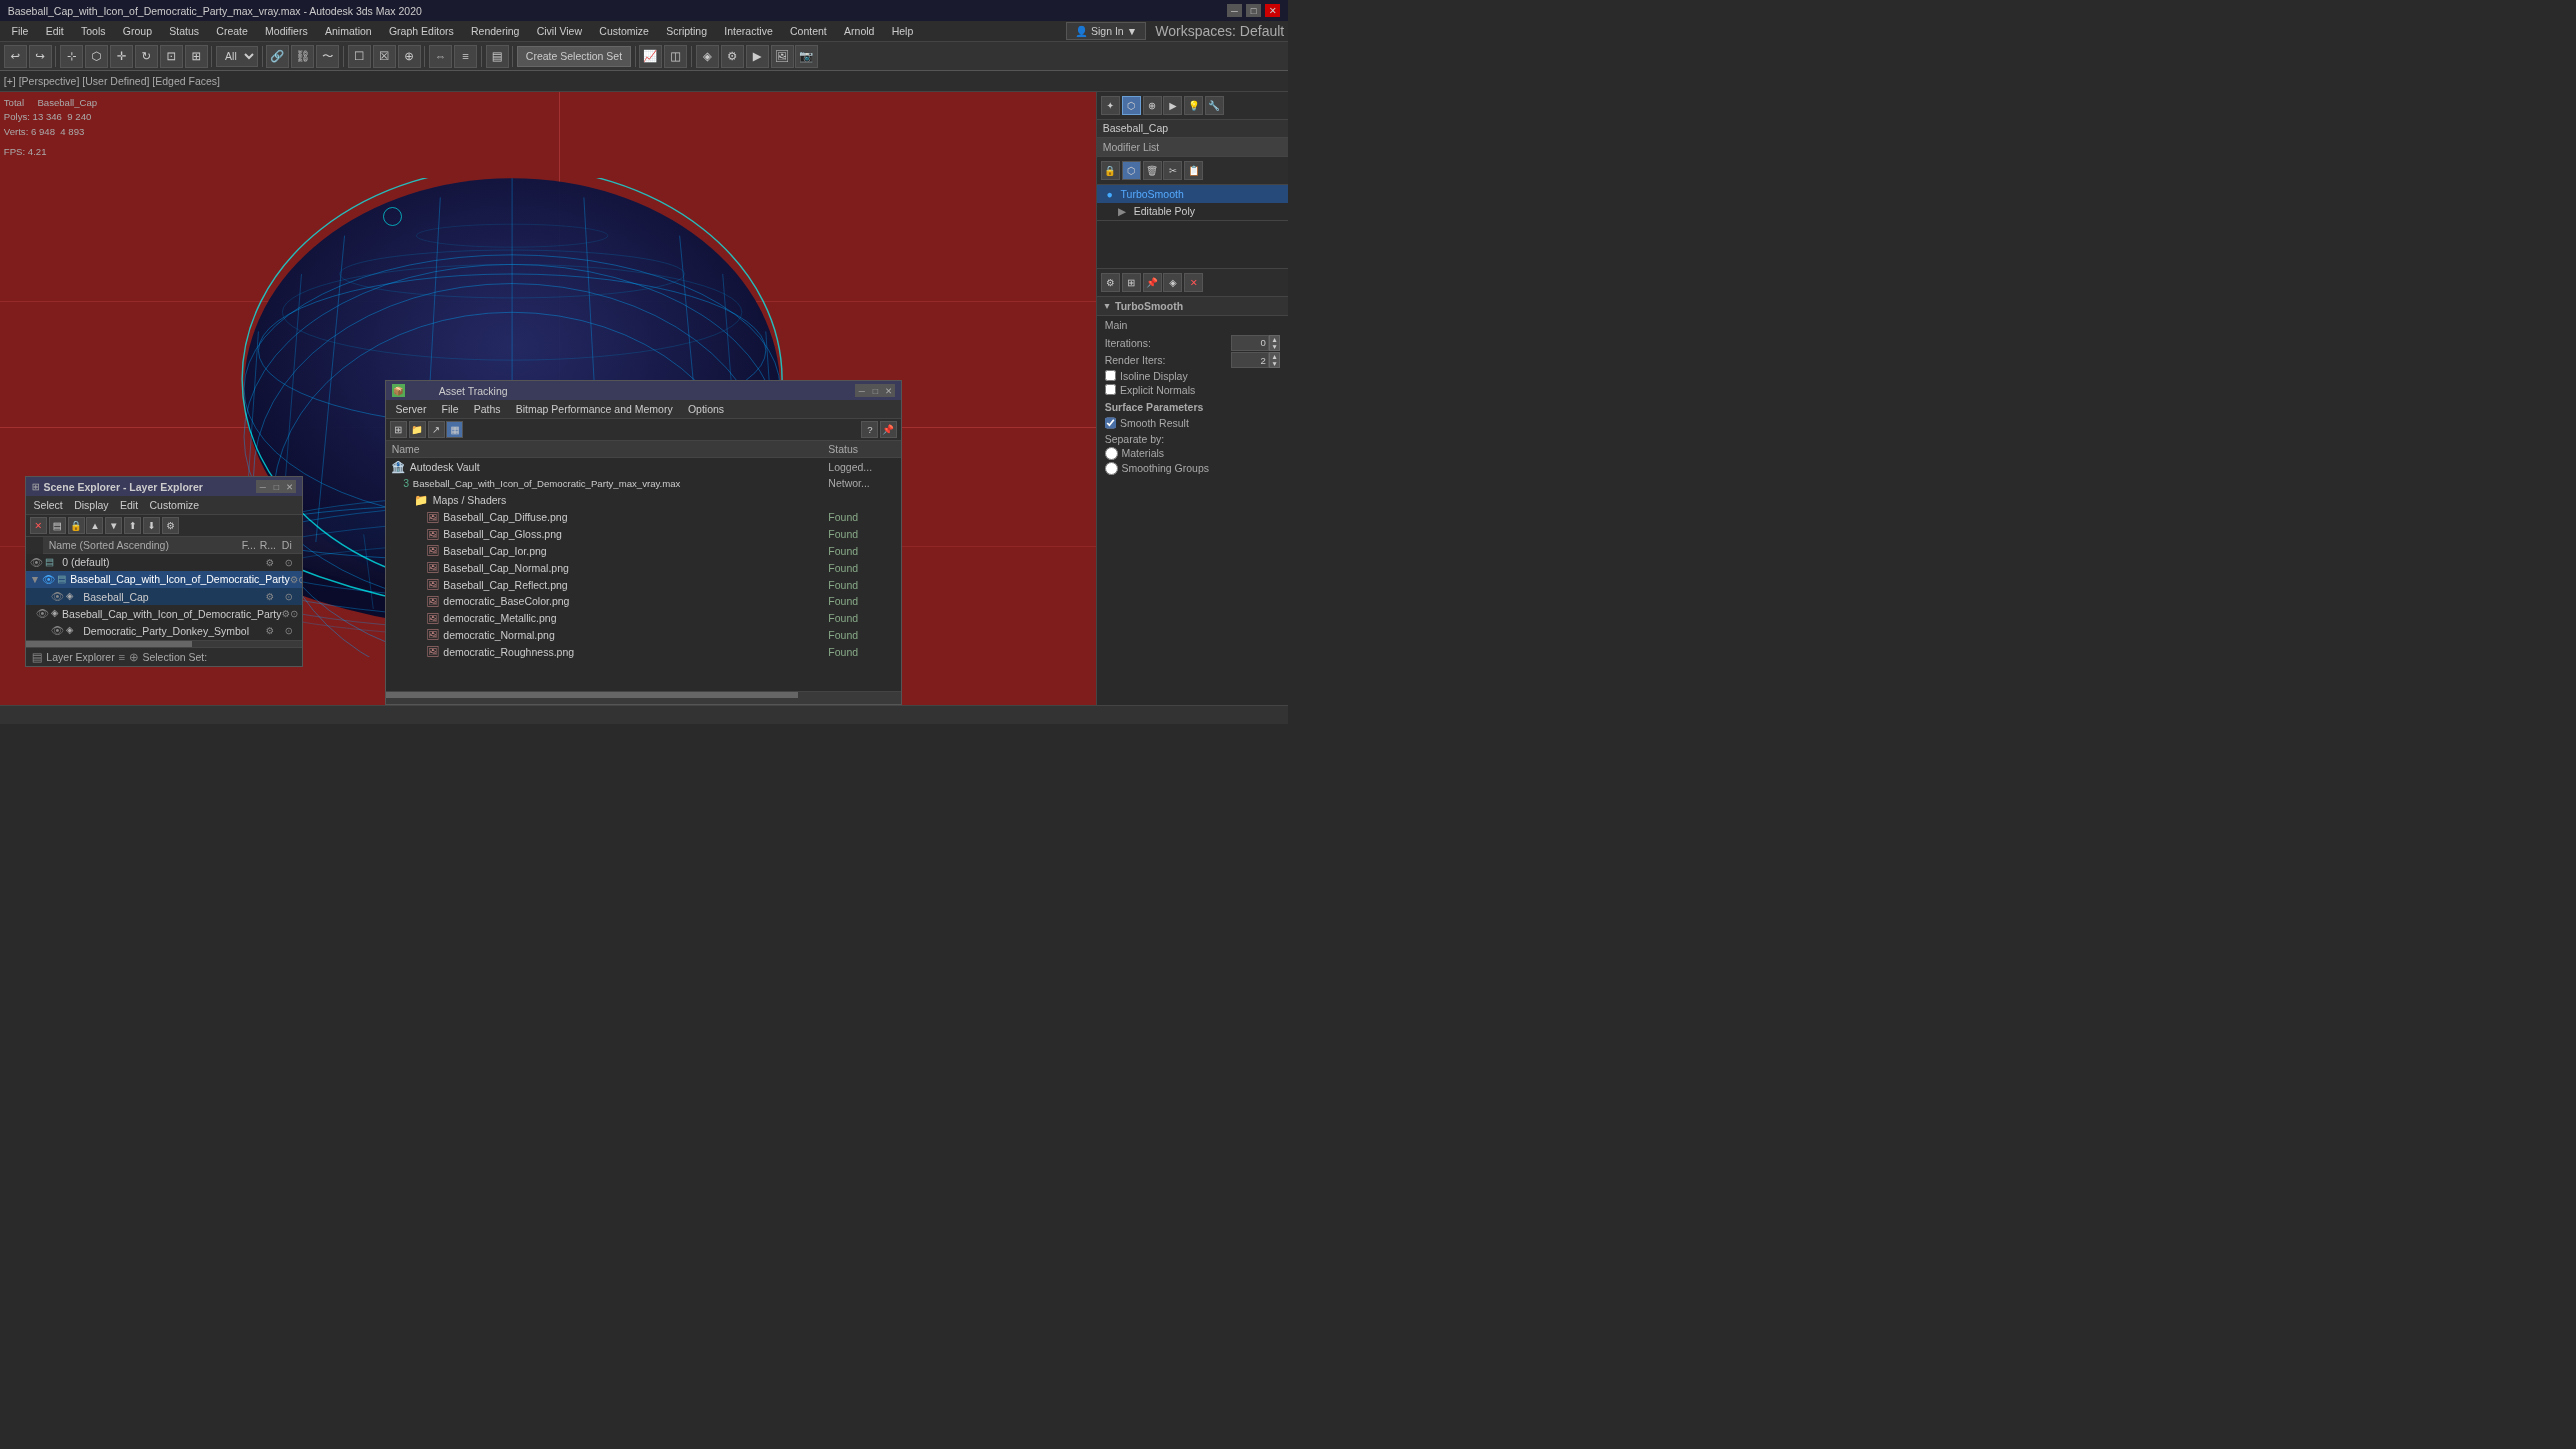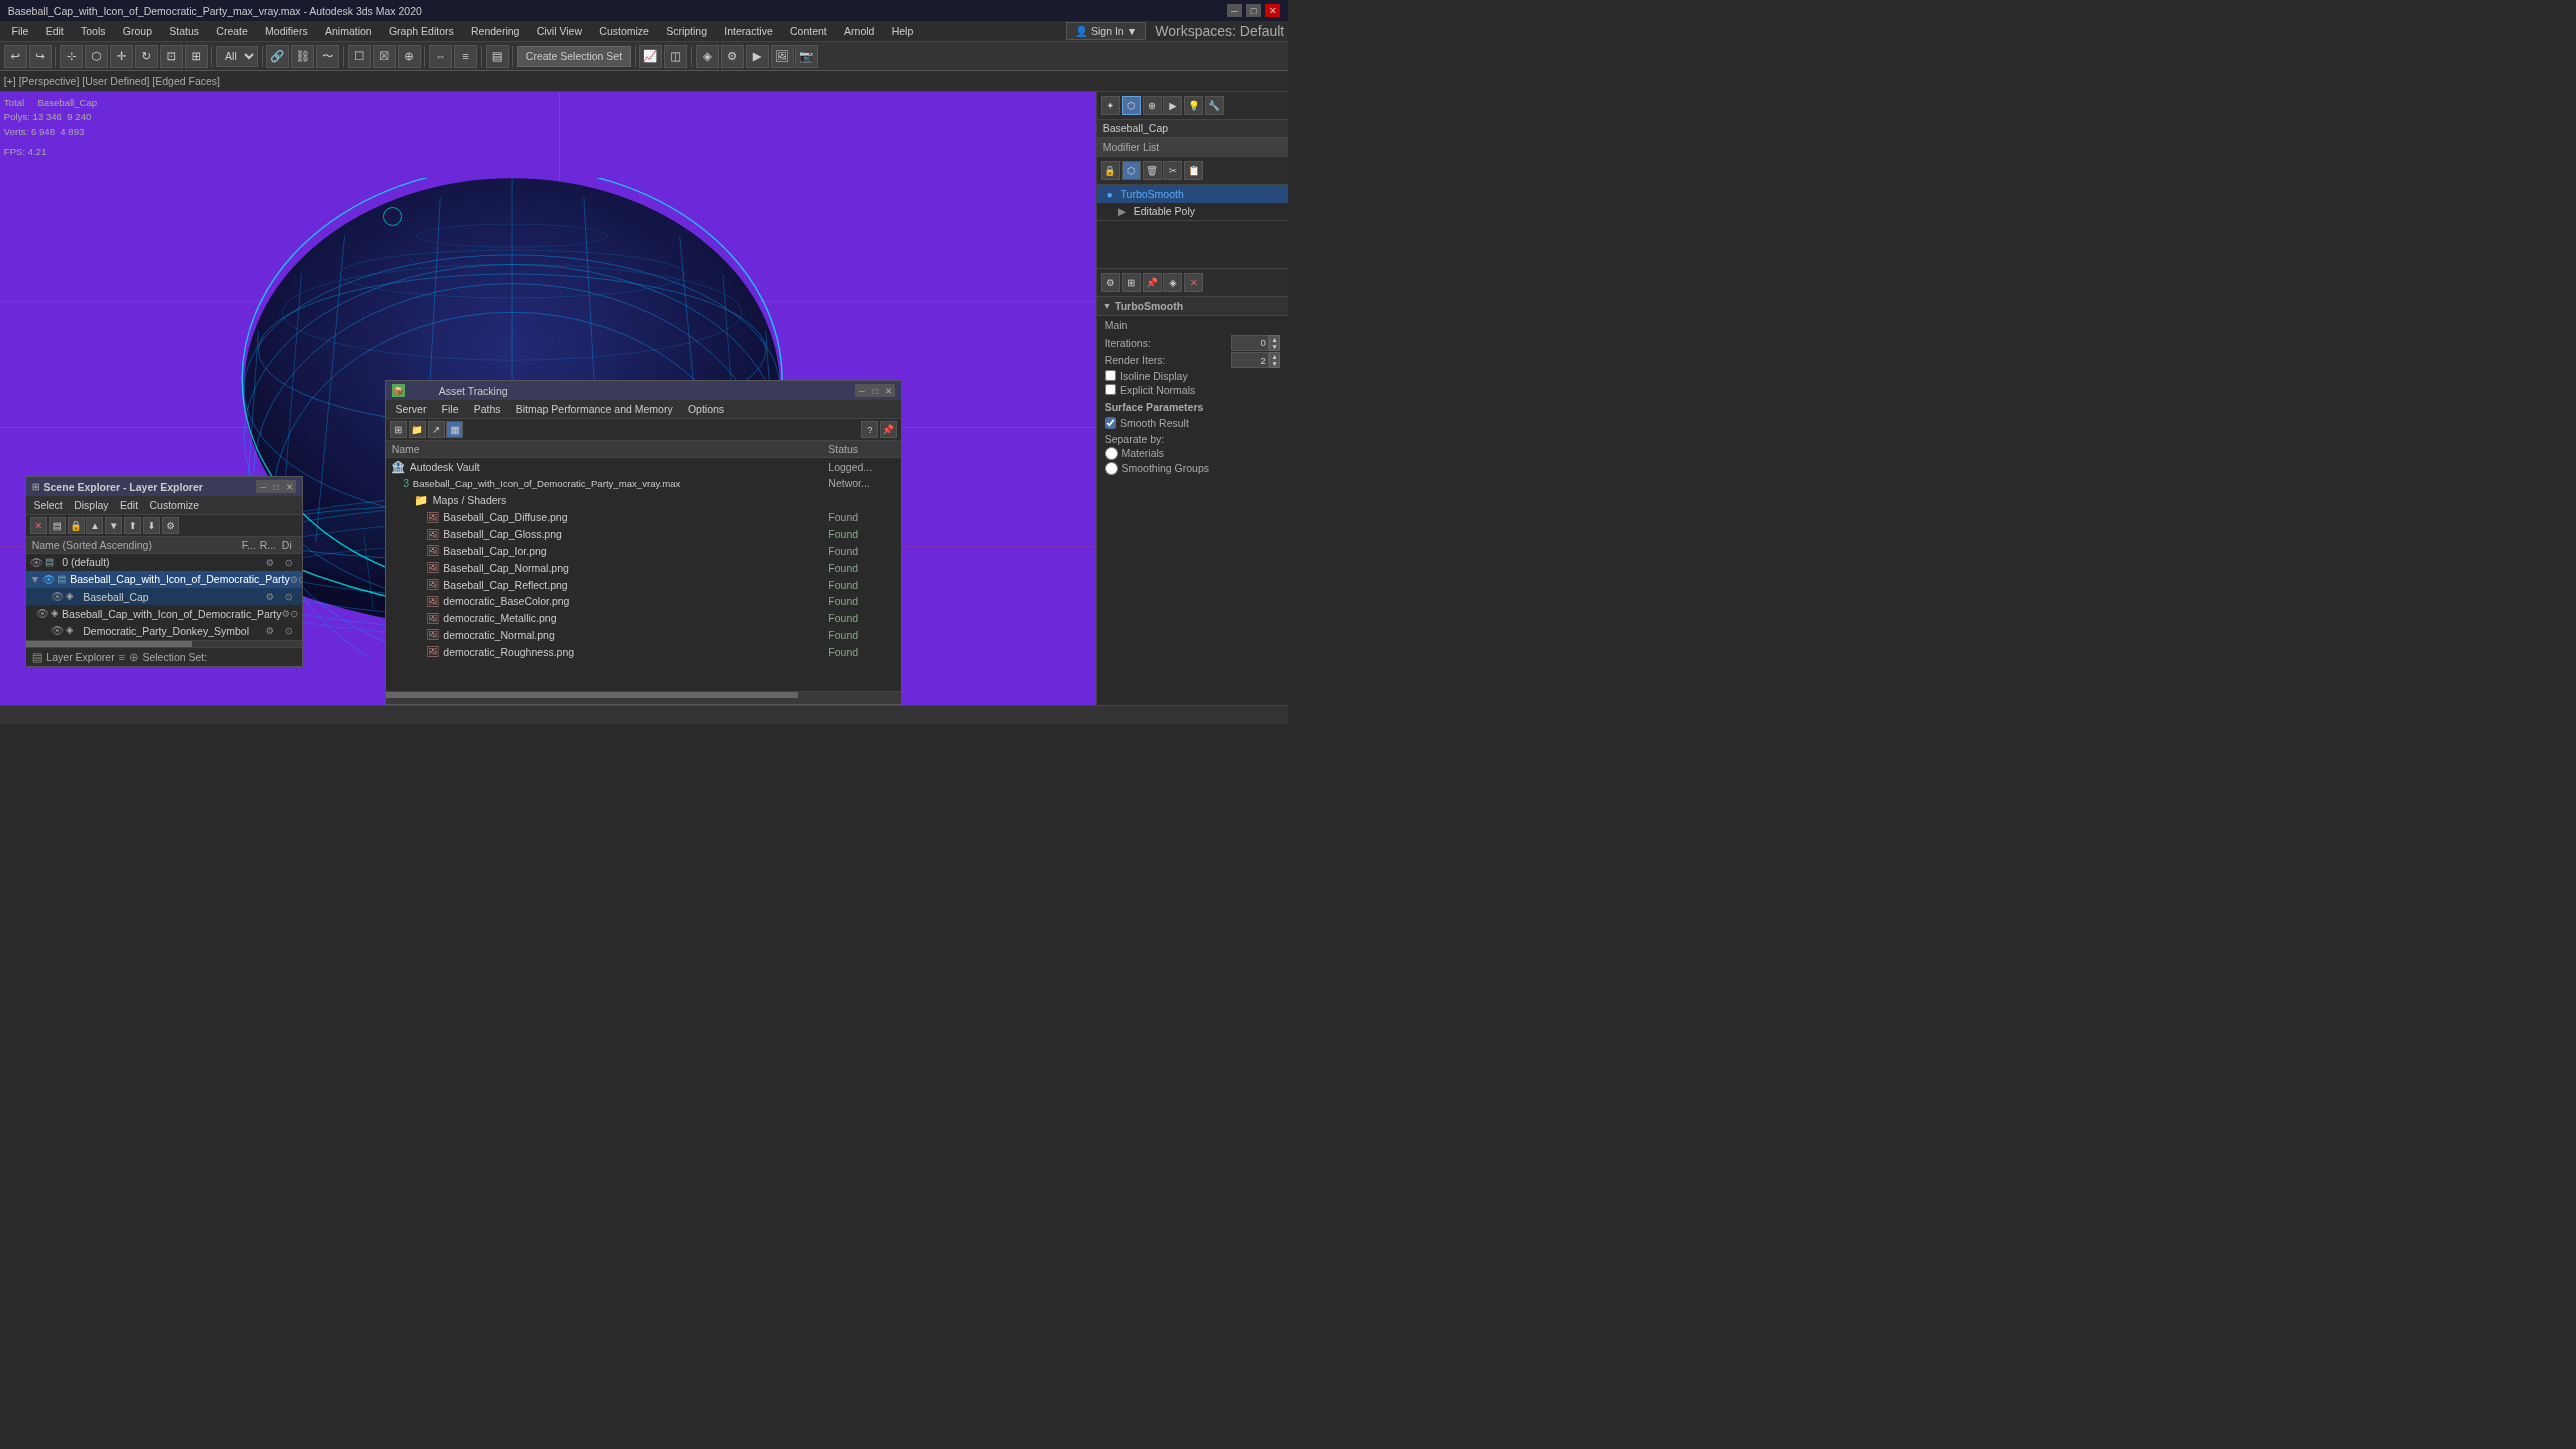--- a/index.html
+++ b/index.html
@@ -99,21 +99,21 @@
     
     #main-area {
       display: flex;
       width: 100%;
       height: calc(724px - 21px - 21px - 29px - 21px);
     }
 
     
     #viewport {
       flex: 1;
-      background: #6d28d9;
+      background: #7f1d1d;
       position: relative;
       overflow: hidden;
     }
 
     
     .vp-stats {
       position: absolute;
       top: 3.8px; left: 3.8px;
       color: #aaa; font-size: 9.6px;
       line-height: 1.5;
@@ -231,20 +231,21 @@
       color: #ccc; font-size: 9.6px; cursor: pointer;
       display: flex; align-items: center; justify-content: center;
     }
     .se-header-row {
       background: #3a3a3a;
       display: flex;
       padding: 1.9px 5.7px;
       font-size: 10.5px;
       color: #aaa;
       border-bottom: 1px solid #444;
+      margin-left: 17px;
     }
     .se-col-name { flex: 1; }
     .se-col-r { width: 19px; text-align: center; }
     .se-col-d { width: 19px; text-align: center; }
     .se-tree {
       background: #2a2a2a;
       max-height: 105px;
       overflow-y: auto;
     }
     .se-row {

